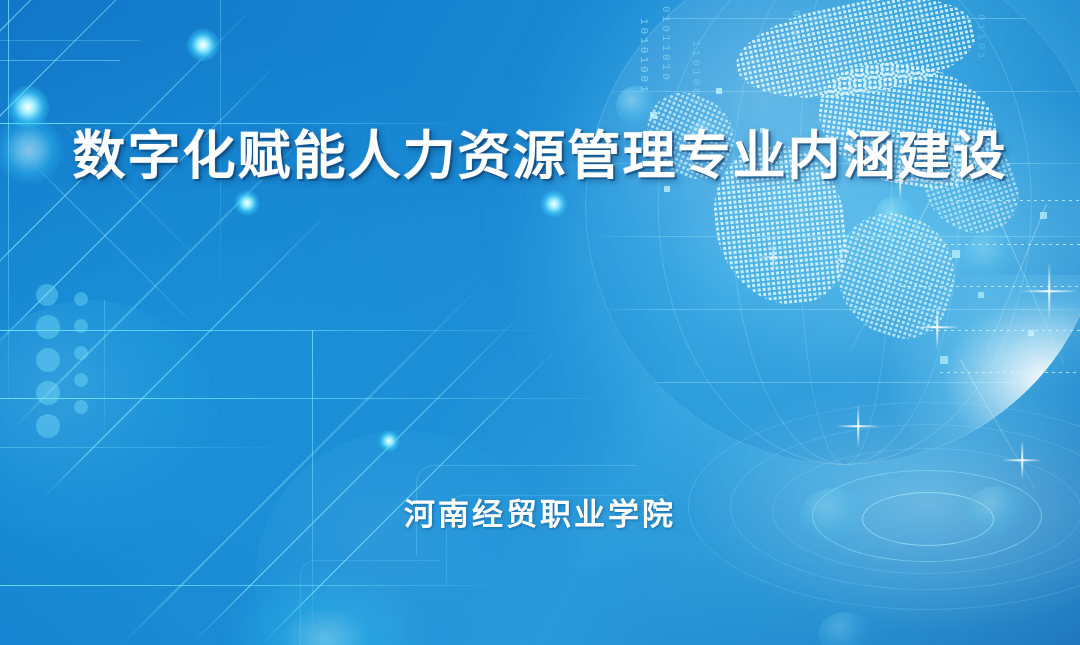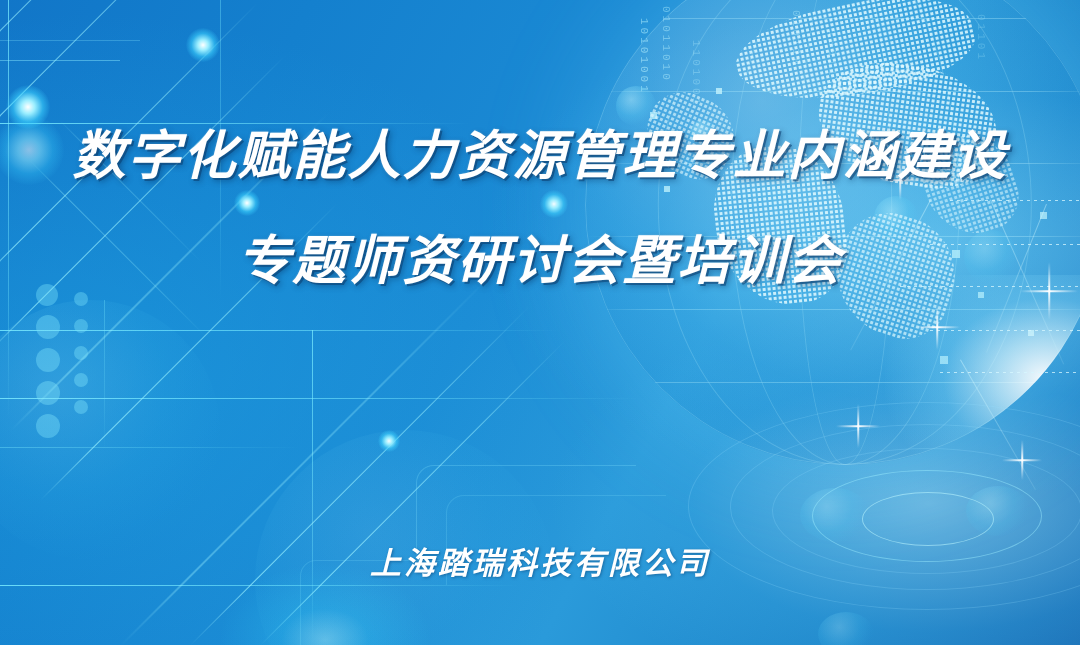--- a/index.html
+++ b/index.html
@@ -80,21 +80,21 @@
     font-family:"Liberation Mono","DejaVu Sans Mono",monospace;
     font-size:11px;letter-spacing:3px;
     color:rgba(190,245,255,0.55);
     white-space:nowrap;
     user-select:none;
   }
 
   .arrow-up{position:absolute;}
 
   
-  .content{position:absolute;inset:0;font-style:italic;}
+  .content{position:absolute;inset:0;}
   .title-line{
     position:absolute;left:0;right:0;text-align:center;
     color:#ffffff;font-weight:bold;
     letter-spacing:2px;
     text-shadow:
       2px 2px 0 rgba(10,60,110,0.55),
       3px 3px 6px rgba(5,45,90,0.45),
       0 0 2px rgba(255,255,255,0.35);
     white-space:nowrap;
   }
@@ -264,20 +264,19 @@
     <div class="star" style="left:914px;top:304px;width:46px;height:46px;"></div>
     <div class="star" style="left:880px;top:160px;width:40px;height:40px;"></div>
     <div class="star" style="left:836px;top:404px;width:44px;height:44px;"></div>
     <div class="star" style="left:1002px;top:440px;width:40px;height:40px;"></div>
     <div class="star" style="left:756px;top:240px;width:34px;height:34px;opacity:.75;"></div>
   </div>
 
   <div class="content">
     <div class="title-line" id="title1">数字化赋能人力资源管理专业内涵建设</div>
 
-    <div class="title-line" id="title2">专题师资研讨会暨培训会</div>
-
-
-
-    <div class="org" id="org2">上海踏瑞科技有限公司</div>
+
+
+    <div class="org" id="org1">河南经贸职业学院</div>
+
   </div>
 
 </div>
 
 </body></html>

